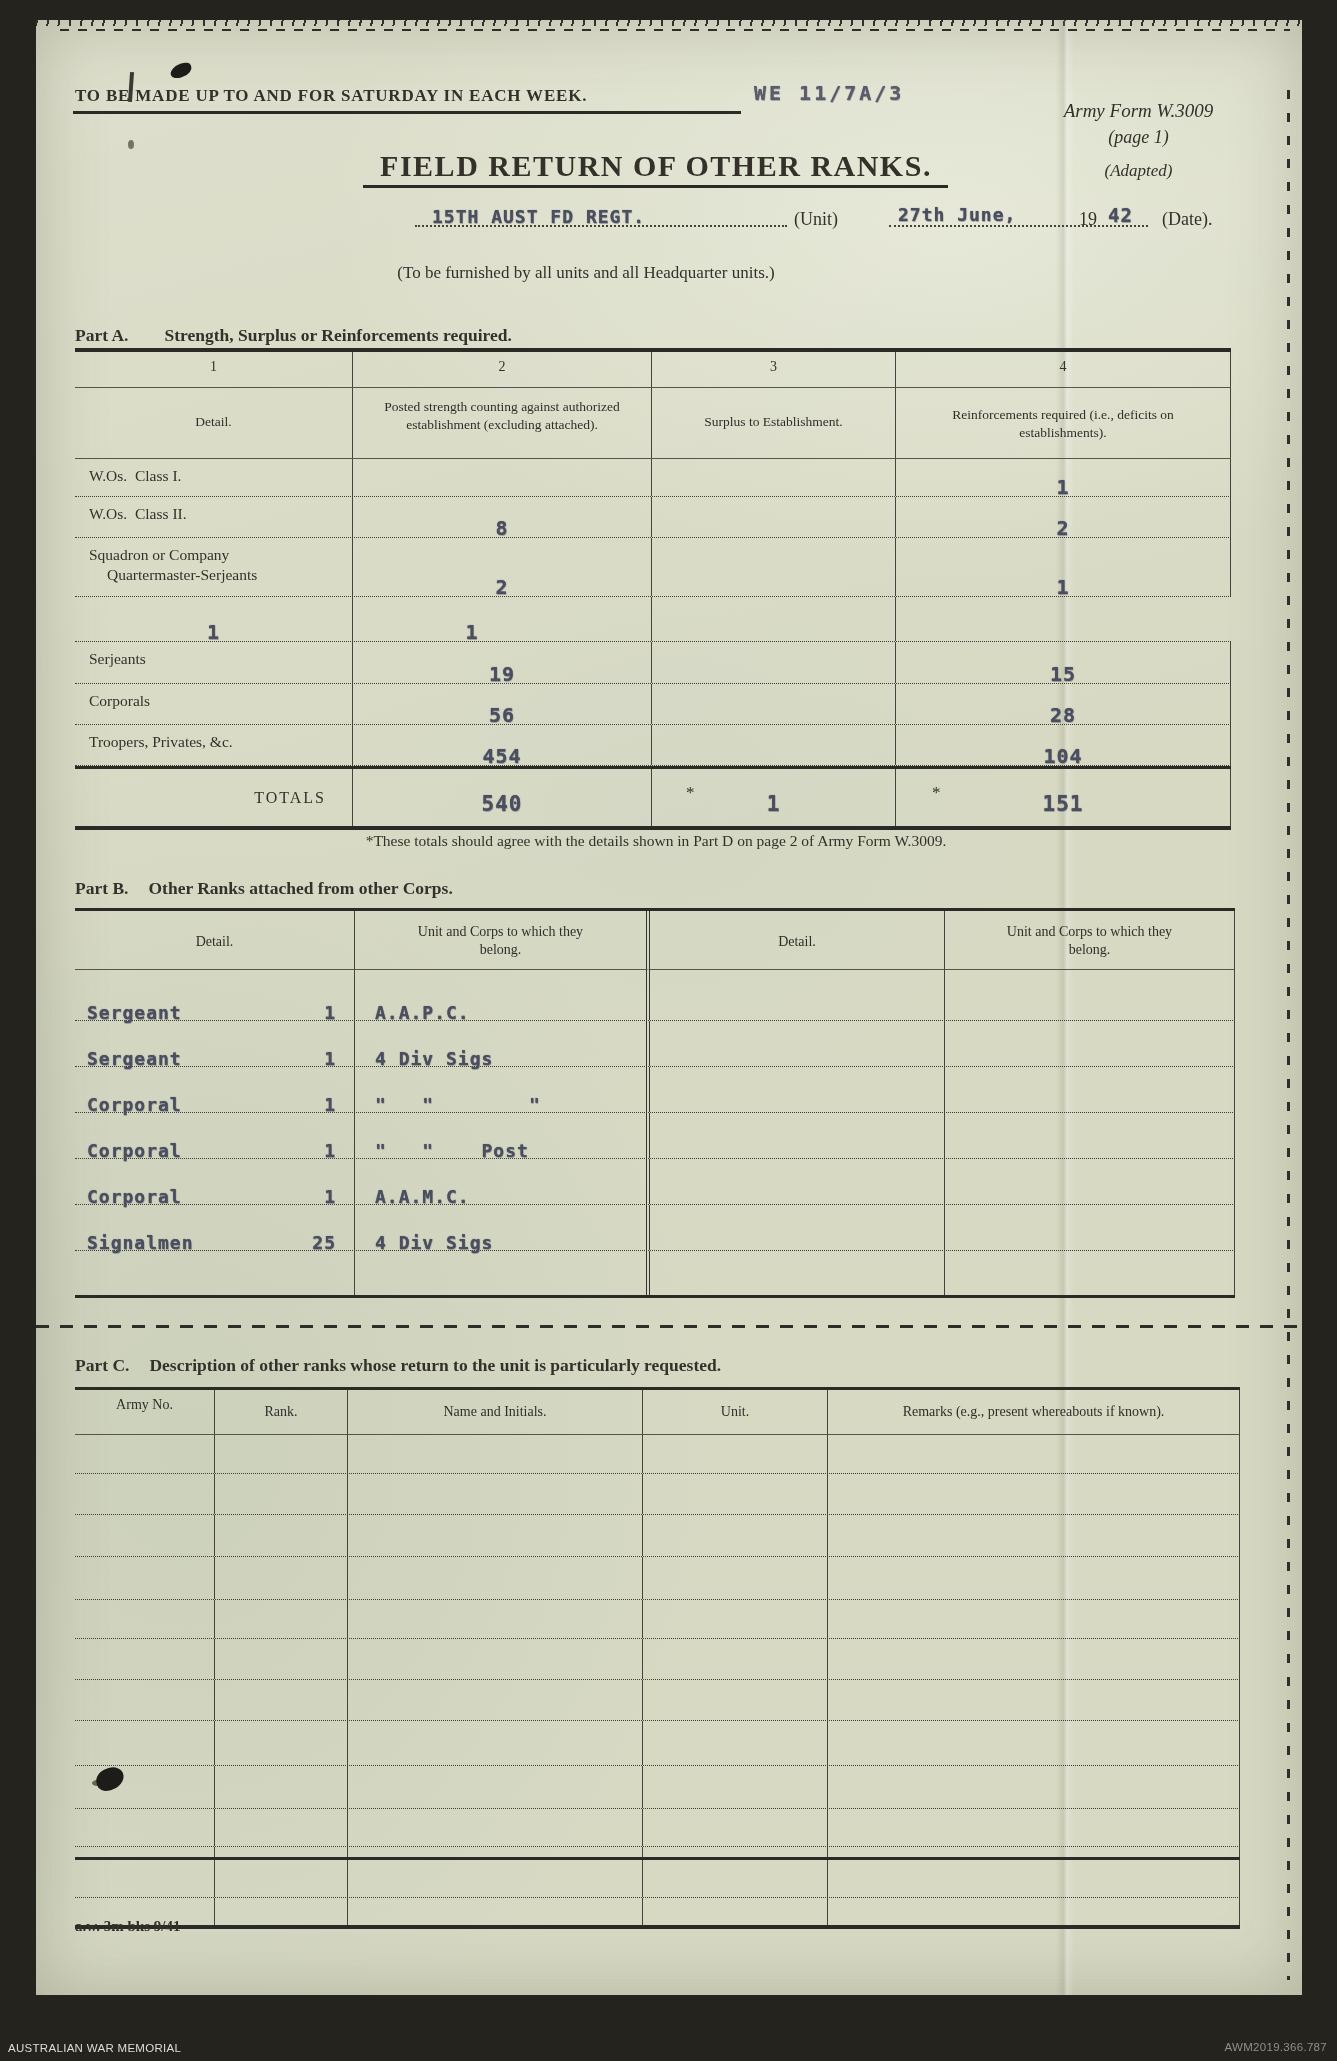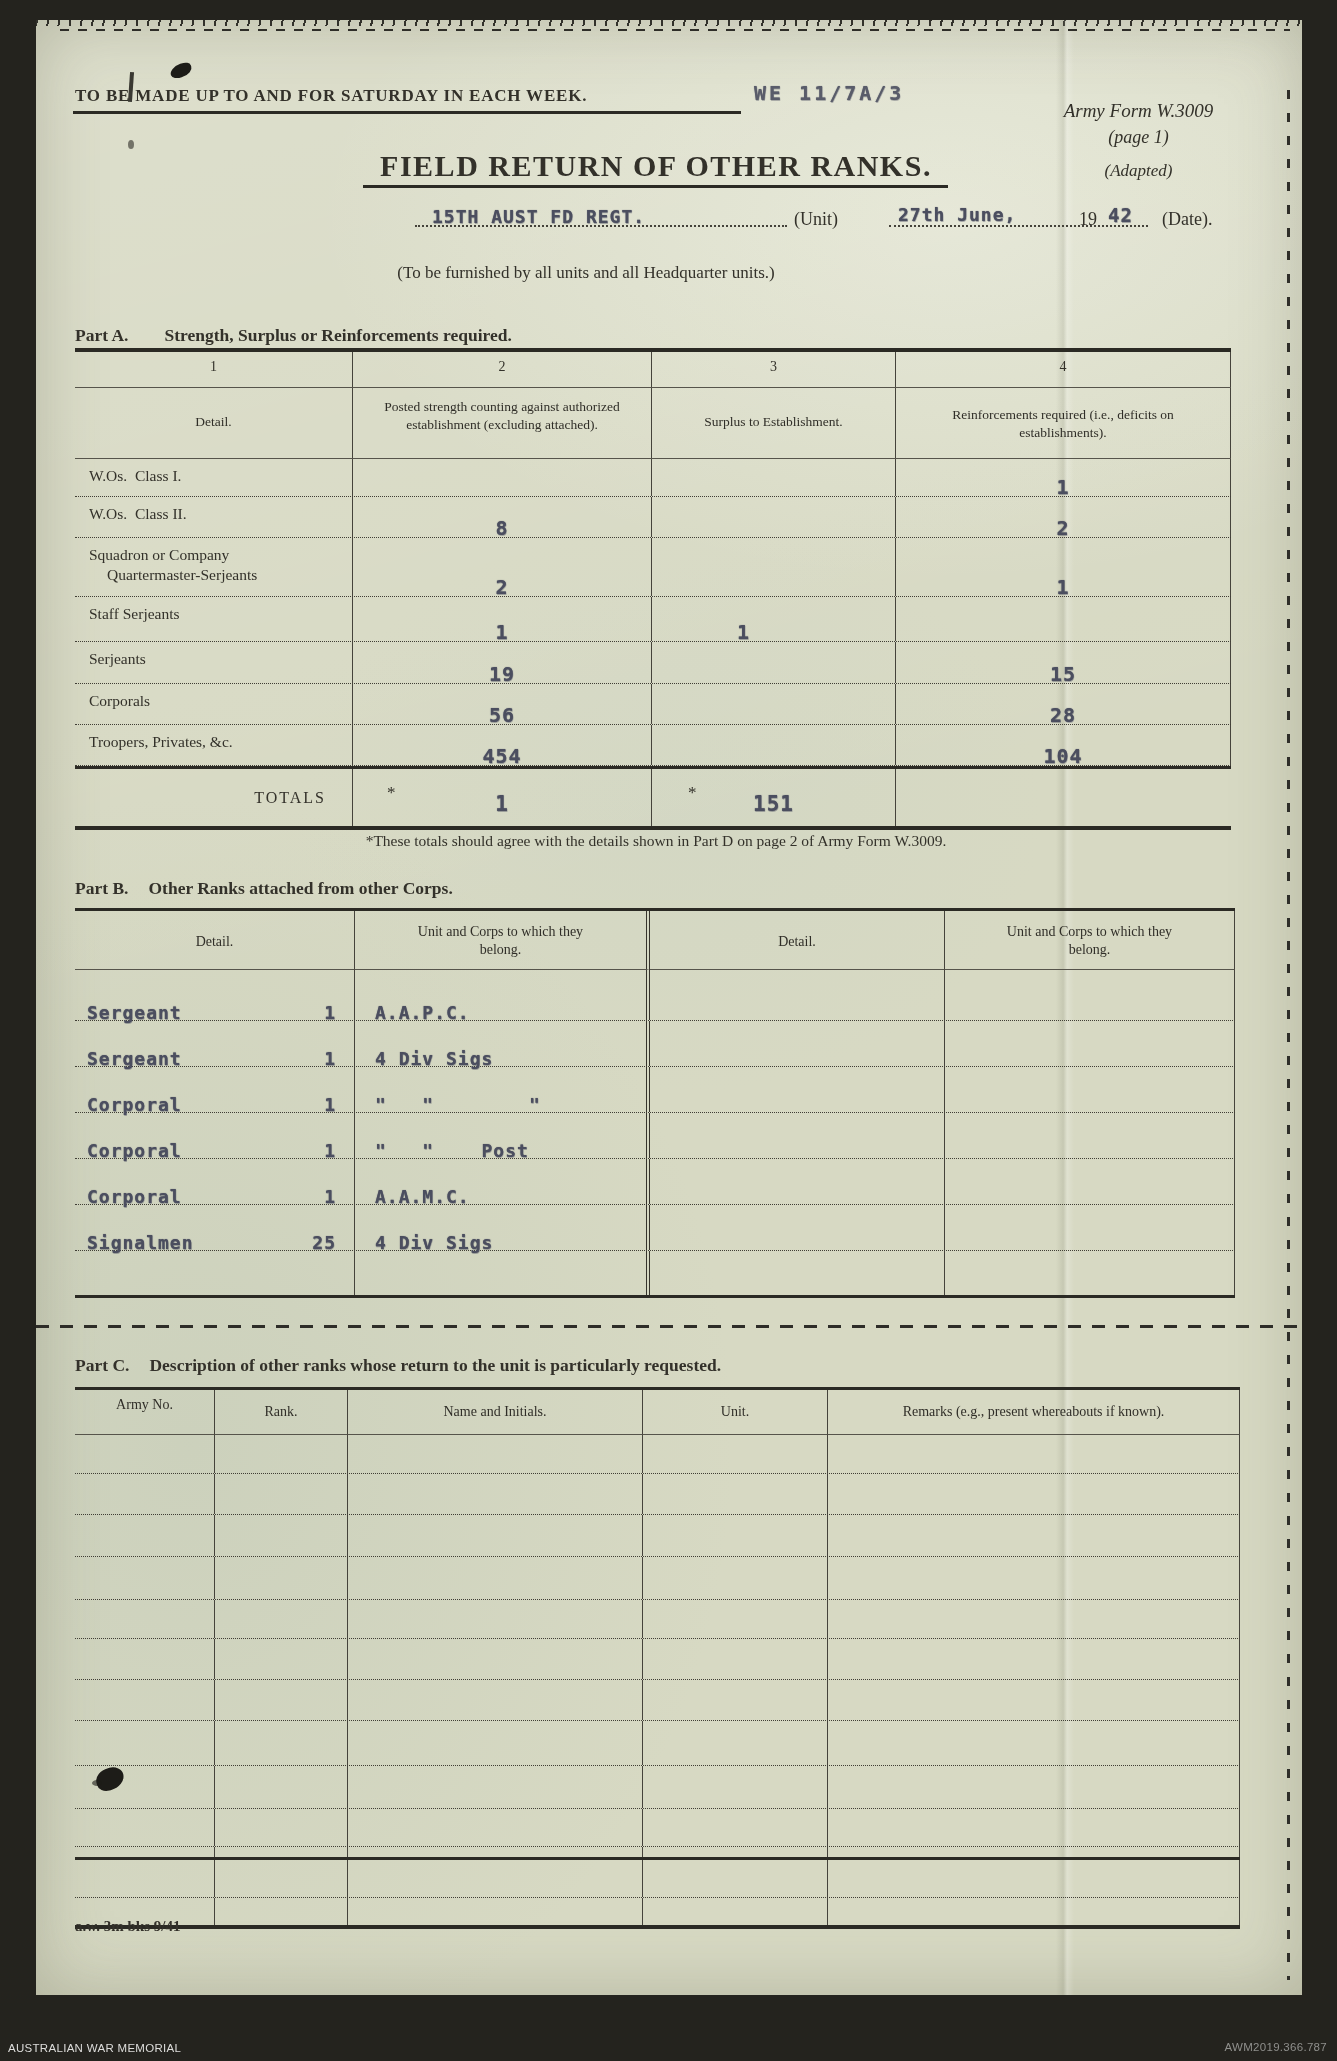--- a/index.html
+++ b/index.html
@@ -149,23 +149,20 @@
           </div>
         <div class="cell">
             <div class="val typed"></div>
           </div>
         <div class="cell">
             <div class="val typed">1</div>
           </div>
       </div>
       <div class="pa-row dotrow" style="height:44px;">
         <div class="cell">
-            <div class="lbl">Staff Serjeants</div>
-          </div>
-        <div class="cell">
             <div class="val typed">1</div>
           </div>
         <div class="cell">
             <div class="val typed" style="left:-60px;">1</div>
           </div>
         <div class="cell">
             <div class="val typed"></div>
           </div>
       </div>
       <div class="pa-row dotrow" style="height:41px;">
@@ -208,20 +205,23 @@
           </div>
         <div class="cell">
             <div class="val typed">104</div>
           </div>
       </div>
 
       <div class="pa-row" style="height:57px;border-top:3px solid #2b2a24;">
         <div class="cell" style="display:flex;justify-content:flex-end;align-items:center;text-align:right;">
           <span class="ser" style="font-size:16px;letter-spacing:2px;padding-right:26px;">TOTALS</span>
         </div>
+        <div class="cell">
+            <div class="val typed" style="bottom:10px;font-size:21px;">540</div>
+          </div>
         <div class="cell">
           <span class="star" style="left:34px;">*</span>
           <div class="val typed" style="bottom:10px;font-size:21px;">1</div>
         </div>
         <div class="cell">
           <span class="star" style="left:36px;">*</span>
           <div class="val typed" style="bottom:10px;font-size:21px;">151</div>
         </div>
       </div>
     </div>

